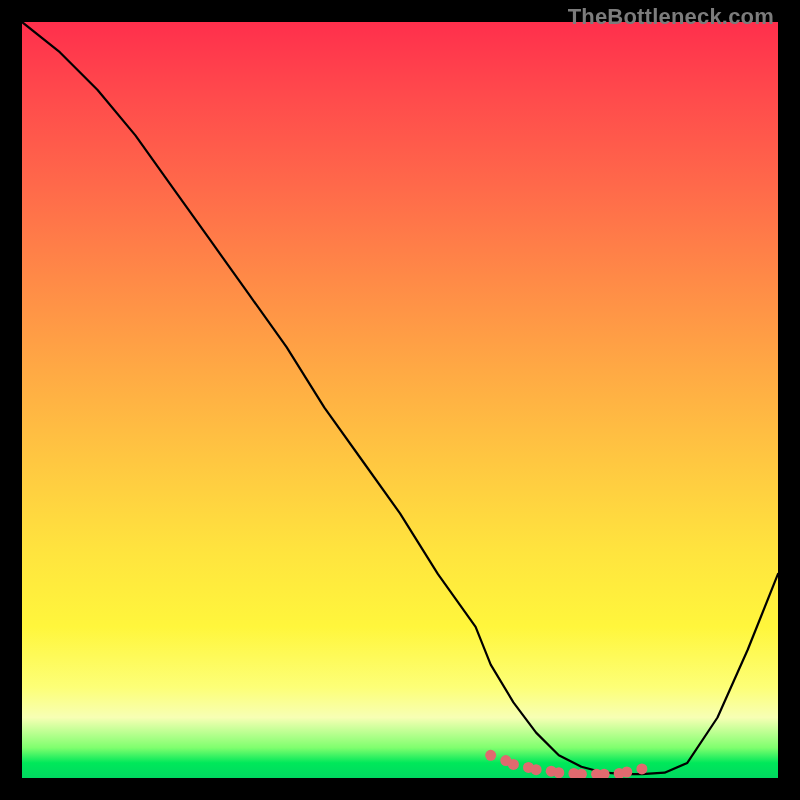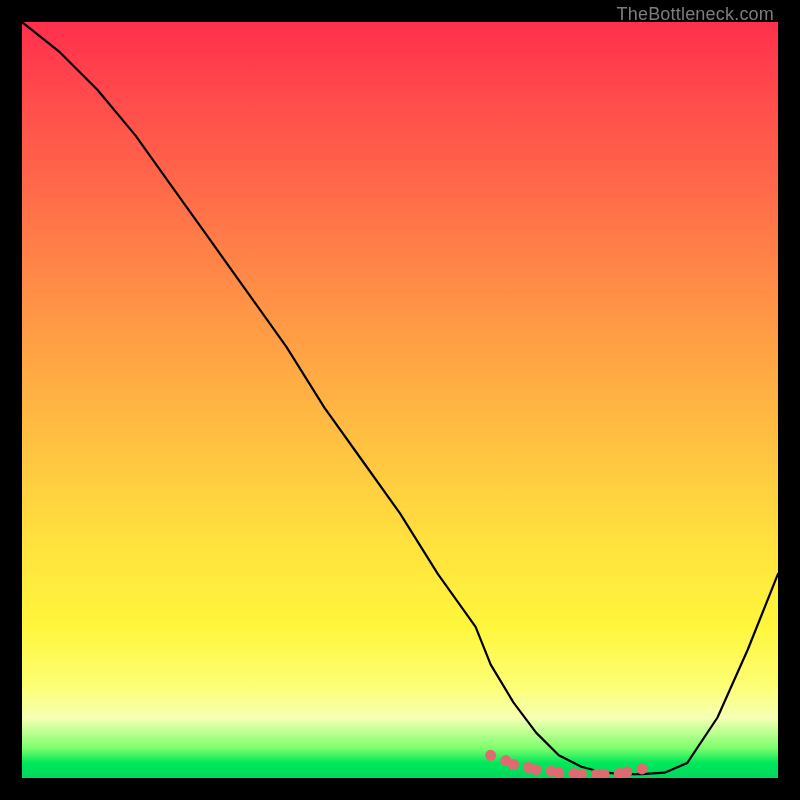--- a/index.html
+++ b/index.html
@@ -40,22 +40,22 @@
       #7fff6e 96%,
       #00e85a 98%,
       #00d860 100%
     );
   }
   .watermark {
     position: absolute;
     top: 4px;
     right: 26px;
     color: #7c7c7c;
-    font-size: 18px;
-    font-weight: 400;
+    font-size: 22px;
+    font-weight: 700;
     letter-spacing: 0.2px;
     z-index: 10;
   }
   svg.plot {
     position: absolute;
     left: 0;
     top: 0;
     width: 756px;
     height: 756px;
     z-index: 5;

